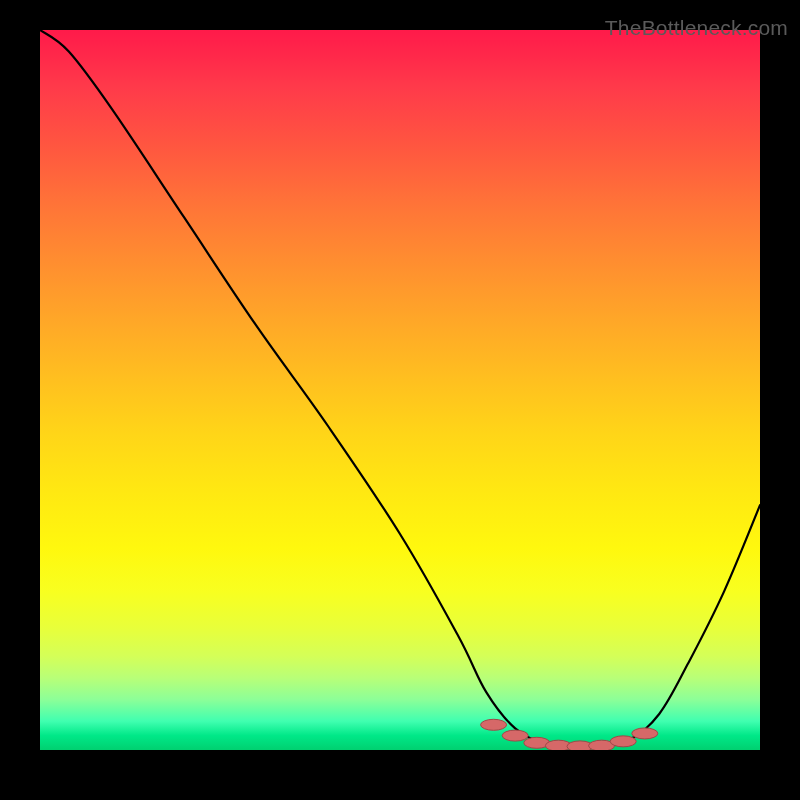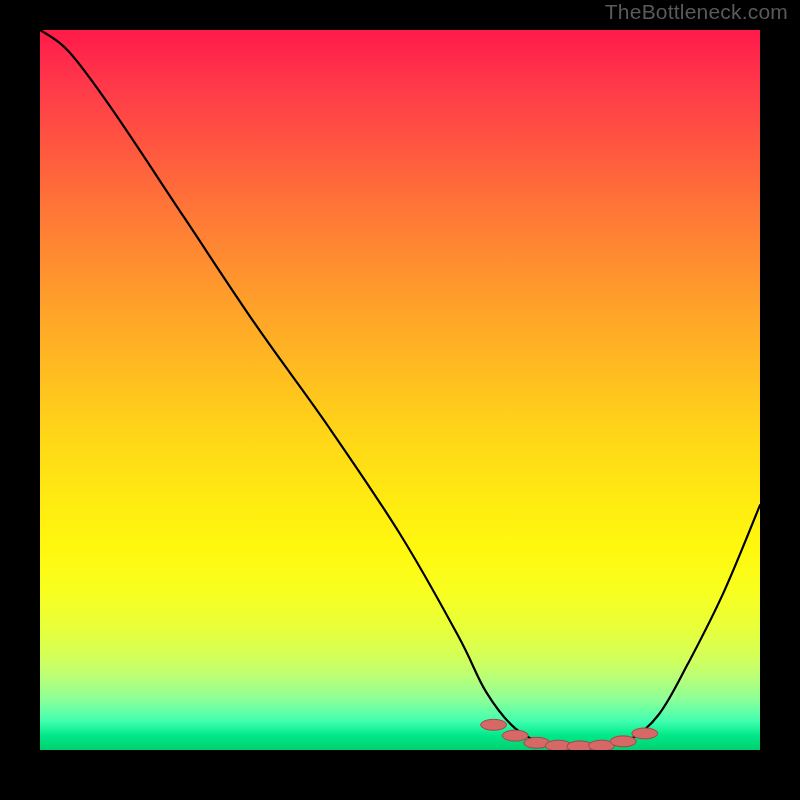--- a/index.html
+++ b/index.html
@@ -6,21 +6,21 @@
   body {
     width: 800px;
     height: 800px;
     background: #000;
     position: relative;
     font-family: Arial, sans-serif;
     overflow: hidden;
   }
   .watermark {
     position: absolute;
-    top: 0;
+    top: 16px;
     right: 12px;
     color: #5a5a5a;
     font-size: 21px;
     font-weight: 500;
     z-index: 10;
     letter-spacing: 0.2px;
     text-align: right;
   }
   .plot-area {
     position: absolute;

